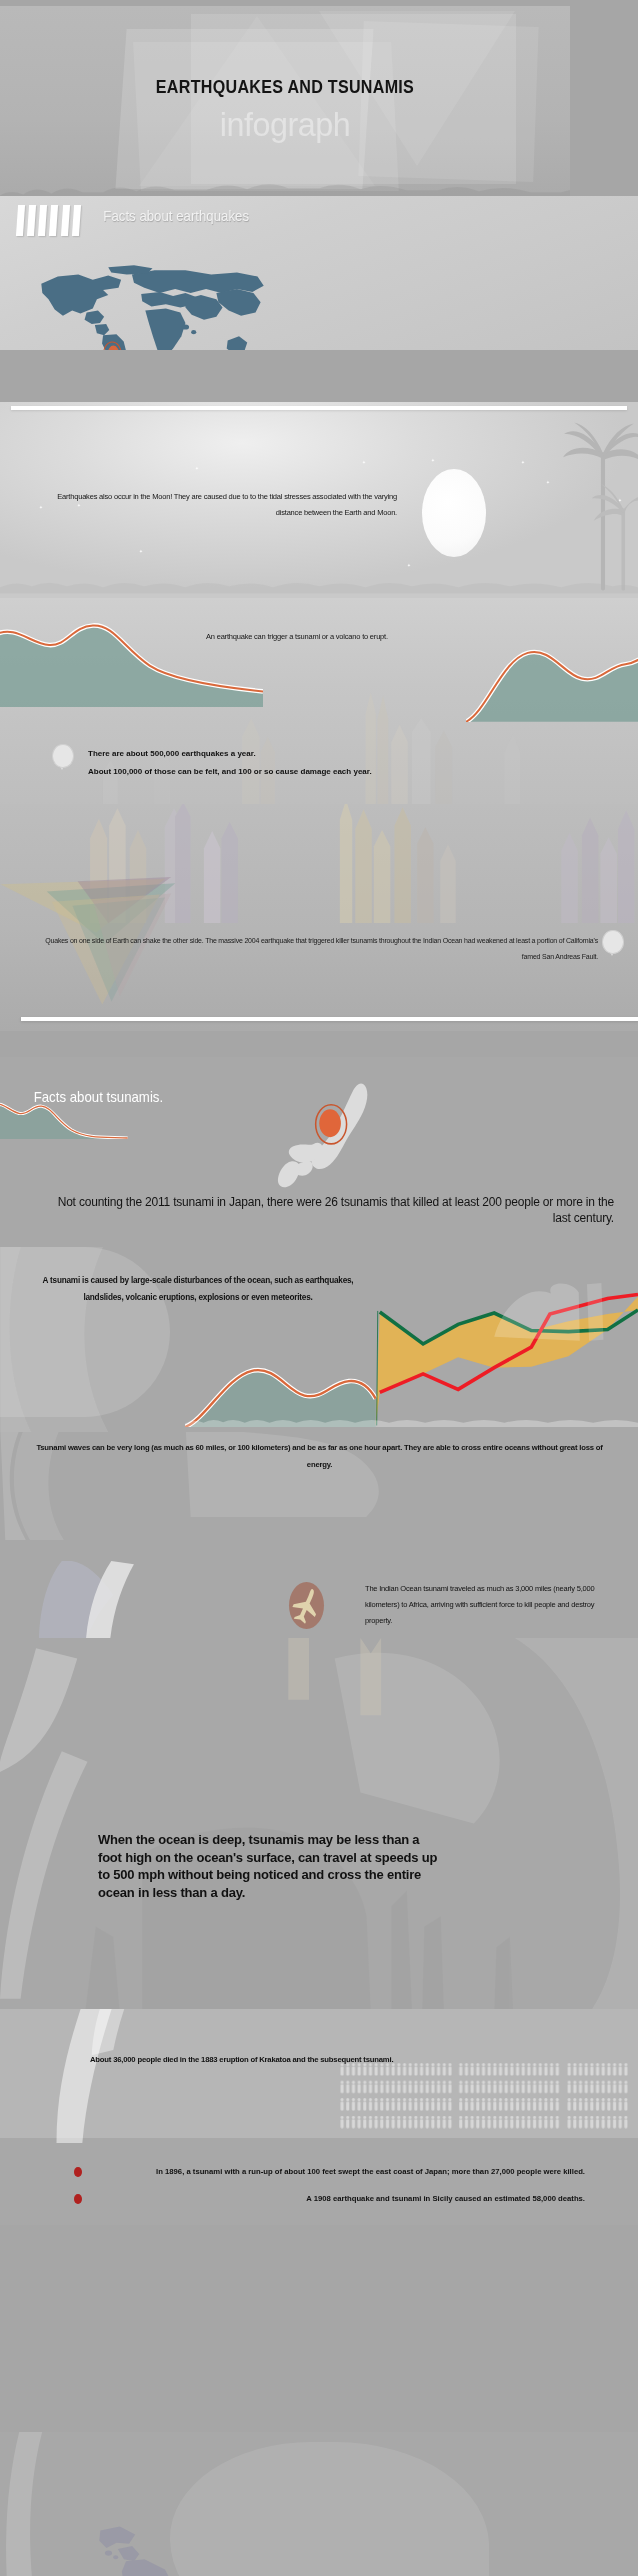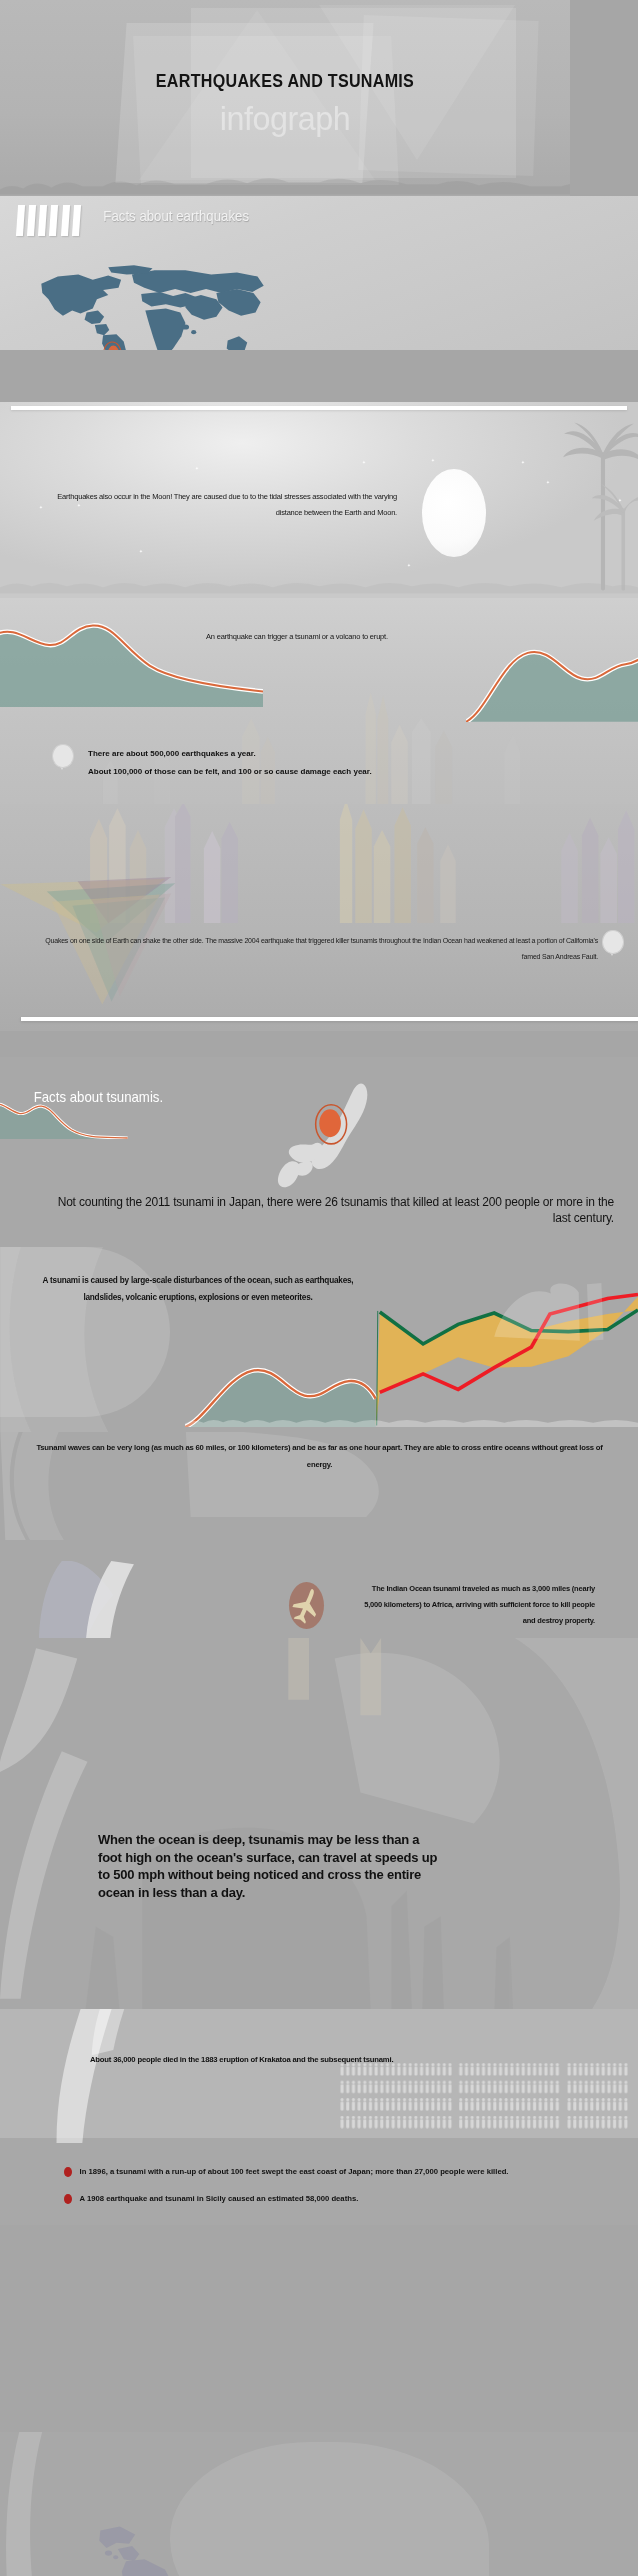--- a/index.html
+++ b/index.html
@@ -4,21 +4,21 @@
 <style>
   html,body{margin:0;padding:0;background:#9e9e9e;}
   body{font-family:"Liberation Sans",sans-serif;}
   .page{position:relative;width:638px;height:3172px;margin:0 auto;overflow:hidden;background:#a6a6a6;}
 
   
   .abs{position:absolute;}
   .txt{color:#111;font-family:"Liberation Sans",sans-serif;letter-spacing:-0.2px;}
 
   
-  .hero{position:absolute;left:0;top:0;width:570px;height:206px;
+  .hero{position:absolute;left:0;top:6px;width:570px;height:206px;
         background:linear-gradient(180deg,#b9b9b9 0%,#b3b3b3 55%,#a9a9a9 100%);overflow:hidden;}
   .hero .poly{position:absolute;background:rgba(255,255,255,.16);}
   .hero .p1{left:121px;top:23px;width:247px;height:160px;transform:skewX(-4deg);}
   .hero .p2{left:137px;top:36px;width:258px;height:149px;background:rgba(255,255,255,.11);transform:skewX(3deg);}
   .hero .p3{left:191px;top:7.7px;width:325px;height:170px;background:rgba(255,255,255,.13);}
   .hero .p4{left:361px;top:18px;width:175px;height:155px;background:rgba(255,255,255,.10);transform:rotate(2deg);}
   .hero .tri{position:absolute;width:0;height:0;}
   .hero .t1{left:139px;top:10.3px;border-left:118px solid transparent;border-right:118px solid transparent;border-bottom:170px solid rgba(255,255,255,.07);}
   .hero .t2{left:319px;top:5.2px;border-left:98px solid transparent;border-right:98px solid transparent;border-top:155px solid rgba(255,255,255,.09);}
   .hero h1{position:absolute;left:0;right:0;top:71px;text-align:center;margin:0;
@@ -76,33 +76,33 @@
 
   
   .s6{top:1231px;height:216px;background:#a8a8a8;}
   .s6 .fact{position:absolute;left:28px;top:41px;width:340px;text-align:center;font-size:8.2px;line-height:17px;font-weight:bold;color:#111;}
   .s6 .waveglow{position:absolute;left:0;top:15.5px;width:170px;height:170px;background:rgba(255,255,255,.14);border-radius:0 60% 60% 0;}
   .chartbox{position:absolute;left:185px;top:49px;width:453px;height:147px;}
 
   
   .s7{top:1432px;height:206px;background:#a8a8a8;}
   .s7 .fact1{position:absolute;left:36px;top:8.2px;width:567px;text-align:center;font-size:7.7px;line-height:16.5px;font-weight:bold;color:#121212;}
-  .s7 .fact2{position:absolute;left:353px;top:149px;width:242px;text-align:right;font-size:7.5px;line-height:16px;font-weight:bold;color:#121212;}
+  .s7 .fact2{position:absolute;left:365px;top:149px;width:242px;font-size:7.5px;line-height:16px;font-weight:normal;color:#121212;}
   .planeBadge{position:absolute;left:289px;top:150px;width:35px;height:47px;border-radius:50%;background:#a3796c;}
 
   
   .s8{top:1638px;height:371px;background:#a8a8a8;}
   .s8 .fact{position:absolute;left:98px;top:193px;width:340px;font-size:13px;line-height:17.5px;font-weight:bold;color:#111;}
 
   
   .s9{top:2009px;height:216px;background:#a8a8a8;}
   .s9 .panel{position:absolute;left:0;top:0;width:638px;height:129px;background:rgba(255,255,255,.16);}
   .s9 .fact{position:absolute;left:90px;top:42px;width:309px;font-size:7.7px;line-height:17px;font-weight:bold;color:#111;}
   .people{position:absolute;left:340px;top:54px;width:289px;height:75px;opacity:.55;}
-  .bullets{position:absolute;left:60px;top:155px;width:515px;}
+  .bullets{position:absolute;left:70px;top:155px;width:515px;text-align:right;}
   .bullet{position:relative;margin-bottom:11.3px;padding-left:19.6px;font-size:7.7px;line-height:15.5px;font-weight:bold;color:#111;}
   .bullet .dot{position:absolute;left:4.1px;top:3.1px;width:7.7px;height:9.8px;border-radius:50%;background:#b0211f;}
 
   
   .s10{top:2226px;height:206px;background:#a8a8a8;}
   .s10 .curve{position:absolute;left:82px;top:46px;width:618px;height:216px;background:rgba(255,255,255,.17);border-radius:185px 0 0 0;}
   .s10 .fact{position:absolute;left:103px;top:155px;width:510px;text-align:right;font-size:7.5px;line-height:16.5px;font-weight:bold;color:#111;}
 
   
   .s11{top:2432px;height:222px;background:#a8a8a8;}

